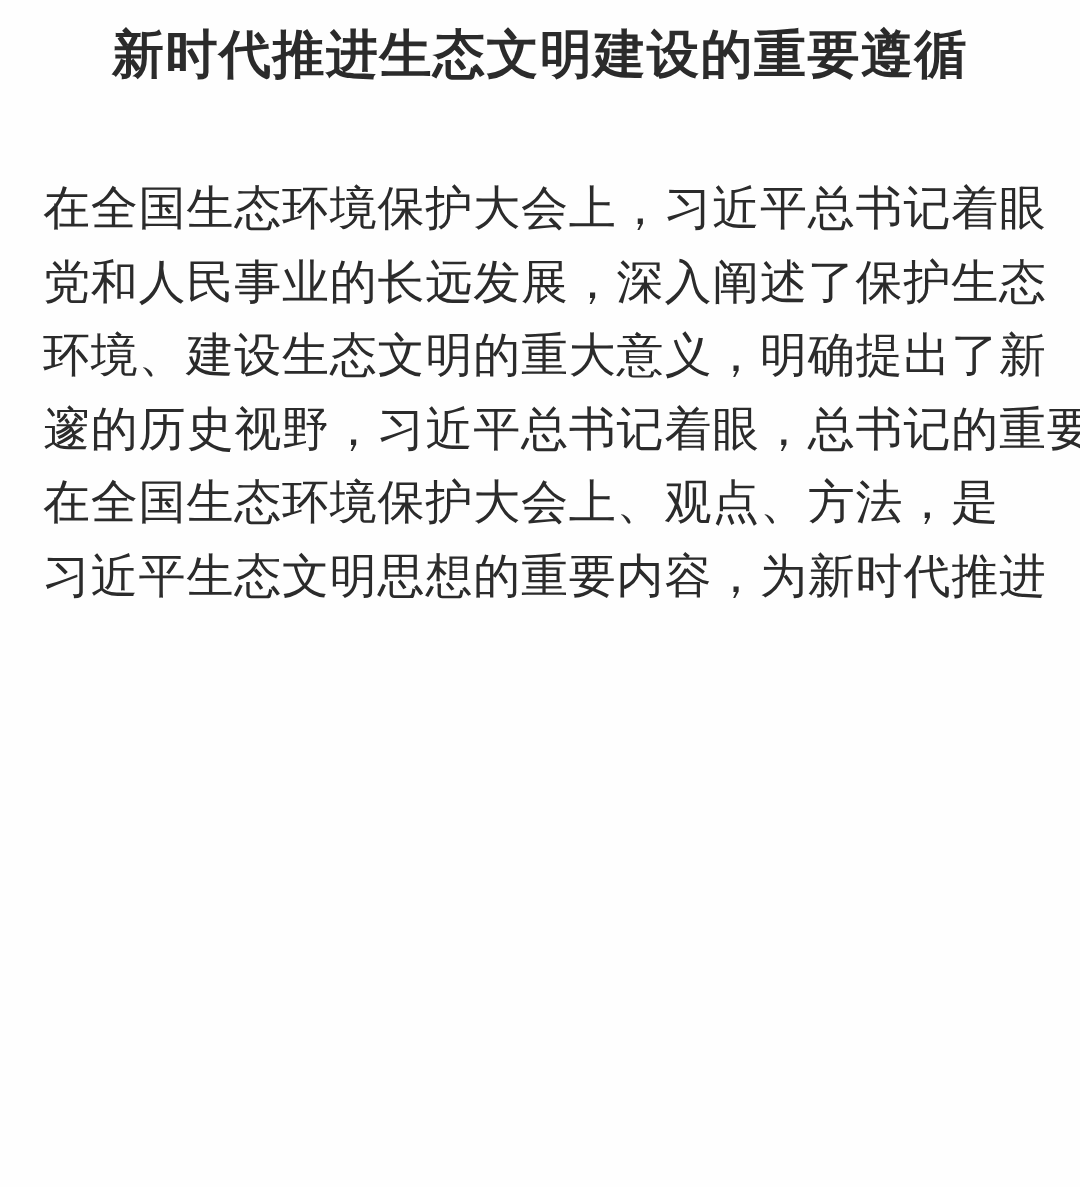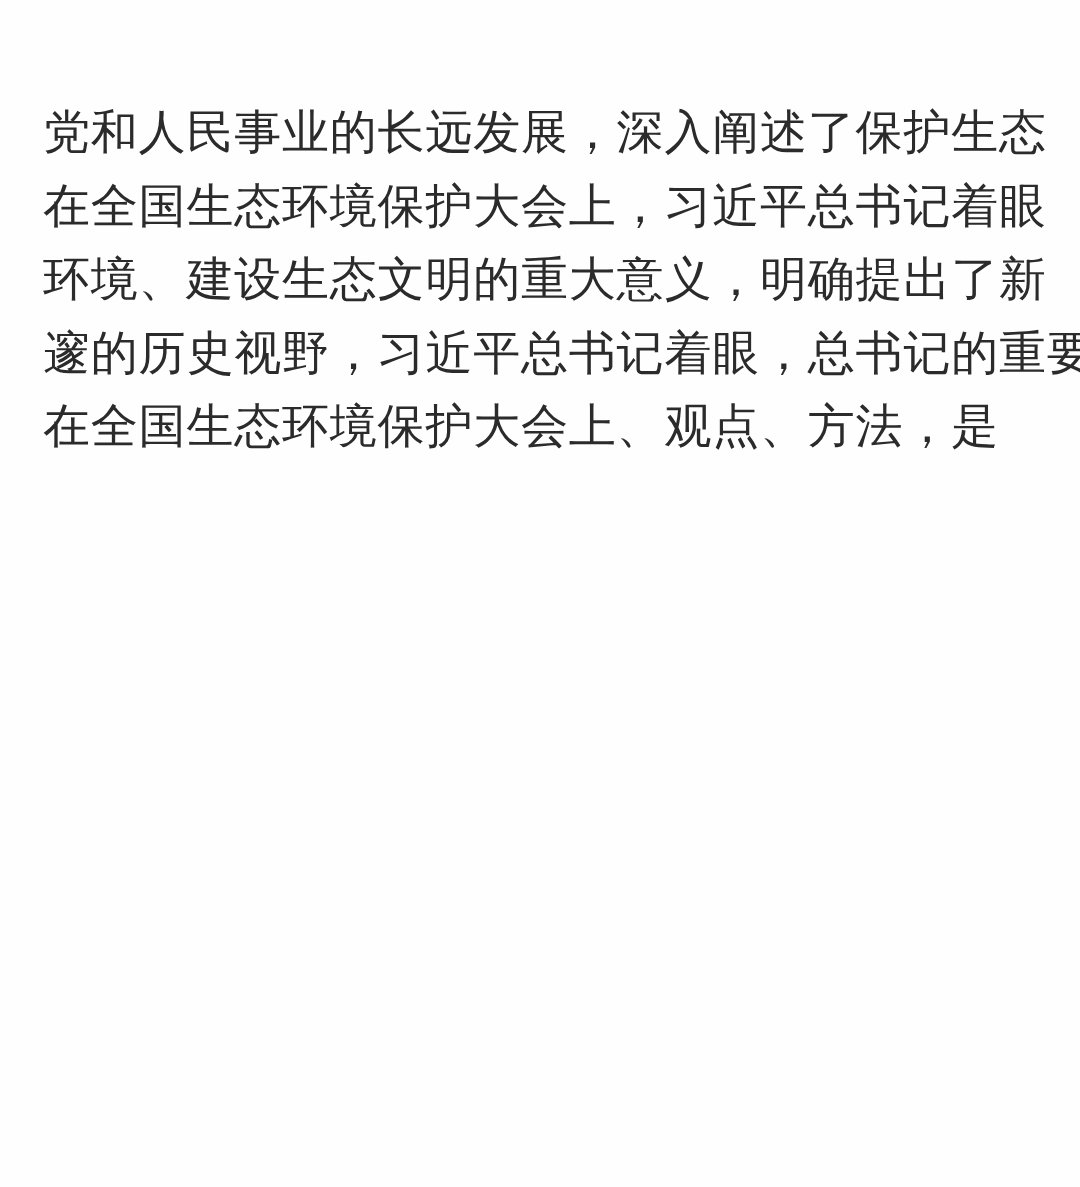--- a/index.html
+++ b/index.html
@@ -56,24 +56,26 @@
   .body-text .line {
     white-space: nowrap;
     text-align: left;
   }
 </style>
 </head>
 <body>
 
 <div class="page">
 
+  <h1 class="title">新时代推进生态文明建设的重要遵循</h1>
 
 
 
   <div class="body-text">
+    <div class="line">在全国生态环境保护大会上，习近平总书记着眼</div>
     <div class="line">党和人民事业的长远发展，深入阐述了保护生态</div>
-    <div class="line">在全国生态环境保护大会上，习近平总书记着眼</div>
     <div class="line">环境、建设生态文明的重大意义，明确提出了新</div>
     <div class="line">邃的历史视野，习近平总书记着眼，总书记的重要</div>
     <div class="line">在全国生态环境保护大会上、观点、方法，是</div>
+    <div class="line">习近平生态文明思想的重要内容，为新时代推进</div>
   </div>
 
 </div>
 
 </body></html>

